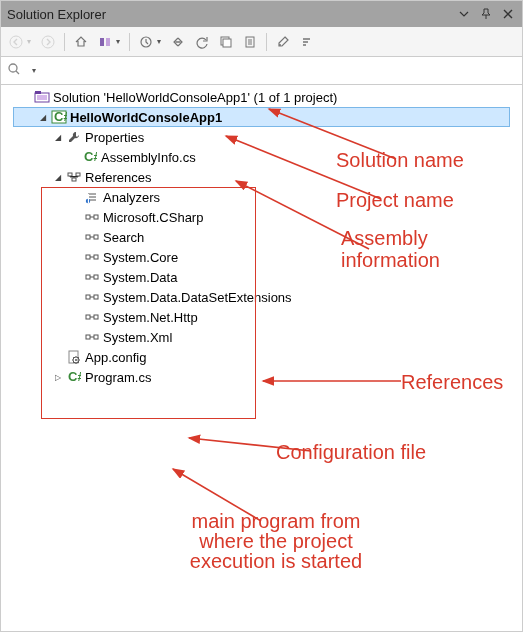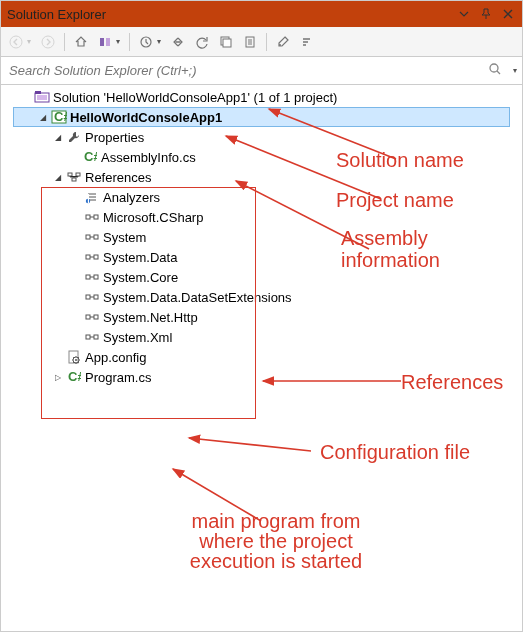--- a/index.html
+++ b/index.html
@@ -1,18 +1,18 @@
 <!DOCTYPE html>
 <html><head>
 <meta charset="utf-8">
 <style>
   * { box-sizing: border-box; margin: 0; padding: 0; font-family: "Segoe UI", Tahoma, sans-serif; font-size: 13px; }
   body { width: 523px; height: 632px; background: #fff; border: 1px solid #ccc; position: relative; overflow: hidden; }
   
-  .titlebar { background: #c2410c; height: 26px; display: flex; align-items: center; padding: 0 6px; color: #222; }
+  .titlebar { background: #a3a3a3; height: 26px; display: flex; align-items: center; padding: 0 6px; color: #222; }
   .titlebar .title { flex: 1; }
   .titlebar .ticon { width: 16px; height: 16px; display: inline-flex; align-items: center; justify-content: center; margin-left: 6px; cursor: pointer; }
   
   .toolbar { height: 30px; border-bottom: 1px solid #ccc; display: flex; align-items: center; padding: 0 4px; gap: 2px; background: #f5f5f5; }
   .tb-btn { width: 22px; height: 22px; display: inline-flex; align-items: center; justify-content: center; cursor: pointer; border-radius: 2px; opacity: 0.8; }
   .tb-sep { width: 1px; height: 18px; background: #ccc; margin: 0 3px; }
   .tb-drop { width: 8px; font-size: 8px; color: #555; margin-left: -2px; }
   .tb-disabled { opacity: 0.3; }
   
   .searchrow { display: flex; align-items: center; border-bottom: 1px solid #ccc; height: 28px; }
@@ -131,21 +131,20 @@
       </svg>
   </span>
   <span class="tb-btn">
     <svg width="14" height="14" viewBox="0 0 14 14">
         <path d="M3 10h3M3 7h5M3 4h7" stroke="#555" stroke-width="1.4"></path>
       </svg>
   </span>
 </div>
 
 <div class="searchrow">
-  <input type="text" placeholder="Search Solution Explorer (Ctrl+;)" style="">
   <span class="sicon">
     <svg width="14" height="14" viewBox="0 0 14 14">
         <circle cx="6" cy="6" r="4" fill="none" stroke="#555" stroke-width="1.3"></circle>
         <path d="M9 9l3 3" stroke="#555" stroke-width="1.3"></path>
       </svg>
   </span>
   <span class="sdrop">▾</span>
 </div>
 
 <div class="tree">
@@ -228,41 +227,41 @@
     <span class="label">Microsoft.CSharp</span>
   </div>
   <div class="row ind5">
     <span class="ic">
         <svg width="14" height="10" viewBox="0 0 14 10">
           <rect x="1" y="3" width="4" height="4" fill="none" stroke="#555"></rect>
           <rect x="9" y="3" width="4" height="4" fill="none" stroke="#555"></rect>
           <path d="M5 5h4" stroke="#555"></path>
         </svg>
       </span>
-    <span class="label">System</span>
+    <span class="label">Search</span>
+  </div>
+  <div class="row ind5">
+    <span class="ic">
+        <svg width="14" height="10" viewBox="0 0 14 10">
+          <rect x="1" y="3" width="4" height="4" fill="none" stroke="#555"></rect>
+          <rect x="9" y="3" width="4" height="4" fill="none" stroke="#555"></rect>
+          <path d="M5 5h4" stroke="#555"></path>
+        </svg>
+      </span>
+    <span class="label">System.Core</span>
   </div>
   <div class="row ind5">
     <span class="ic">
         <svg width="14" height="10" viewBox="0 0 14 10">
           <rect x="1" y="3" width="4" height="4" fill="none" stroke="#555"></rect>
           <rect x="9" y="3" width="4" height="4" fill="none" stroke="#555"></rect>
           <path d="M5 5h4" stroke="#555"></path>
         </svg>
       </span>
     <span class="label">System.Data</span>
-  </div>
-  <div class="row ind5">
-    <span class="ic">
-        <svg width="14" height="10" viewBox="0 0 14 10">
-          <rect x="1" y="3" width="4" height="4" fill="none" stroke="#555"></rect>
-          <rect x="9" y="3" width="4" height="4" fill="none" stroke="#555"></rect>
-          <path d="M5 5h4" stroke="#555"></path>
-        </svg>
-      </span>
-    <span class="label">System.Core</span>
   </div>
   <div class="row ind5">
     <span class="ic">
         <svg width="14" height="10" viewBox="0 0 14 10">
           <rect x="1" y="3" width="4" height="4" fill="none" stroke="#555"></rect>
           <rect x="9" y="3" width="4" height="4" fill="none" stroke="#555"></rect>
           <path d="M5 5h4" stroke="#555"></path>
         </svg>
       </span>
     <span class="label">System.Data.DataSetExtensions</span>
@@ -326,14 +325,14 @@
   <line x1="368" y1="248" x2="235" y2="180" stroke="#d83a2b" stroke-width="1.6" marker-end="url(#ar)"></line>
   <line x1="400" y1="380" x2="262" y2="380" stroke="#d83a2b" stroke-width="1.6" marker-end="url(#ar)"></line>
   <line x1="310" y1="450" x2="188" y2="437" stroke="#d83a2b" stroke-width="1.6" marker-end="url(#ar)"></line>
   <line x1="260" y1="520" x2="172" y2="468" stroke="#d83a2b" stroke-width="1.6" marker-end="url(#ar)"></line>
 </svg>
 
 <div class="ann-text" style="left:335px; top:148px;">Solution name</div>
 <div class="ann-text" style="left:335px; top:188px;">Project name</div>
 <div class="ann-text big" style="left:340px; top:226px; line-height:22px;">Assembly<br>information</div>
 <div class="ann-text" style="left:400px; top:370px;">References</div>
-<div class="ann-text" style="left:275px; top:440px;margin-left:44px;">Configuration file</div>
+<div class="ann-text" style="left:275px; top:440px;">Configuration file</div>
 <div class="ann-text" style="left:165px; top:510px; width:220px; text-align:center; line-height:20px;">main program from where the project execution is started</div>
 
 </body></html>

